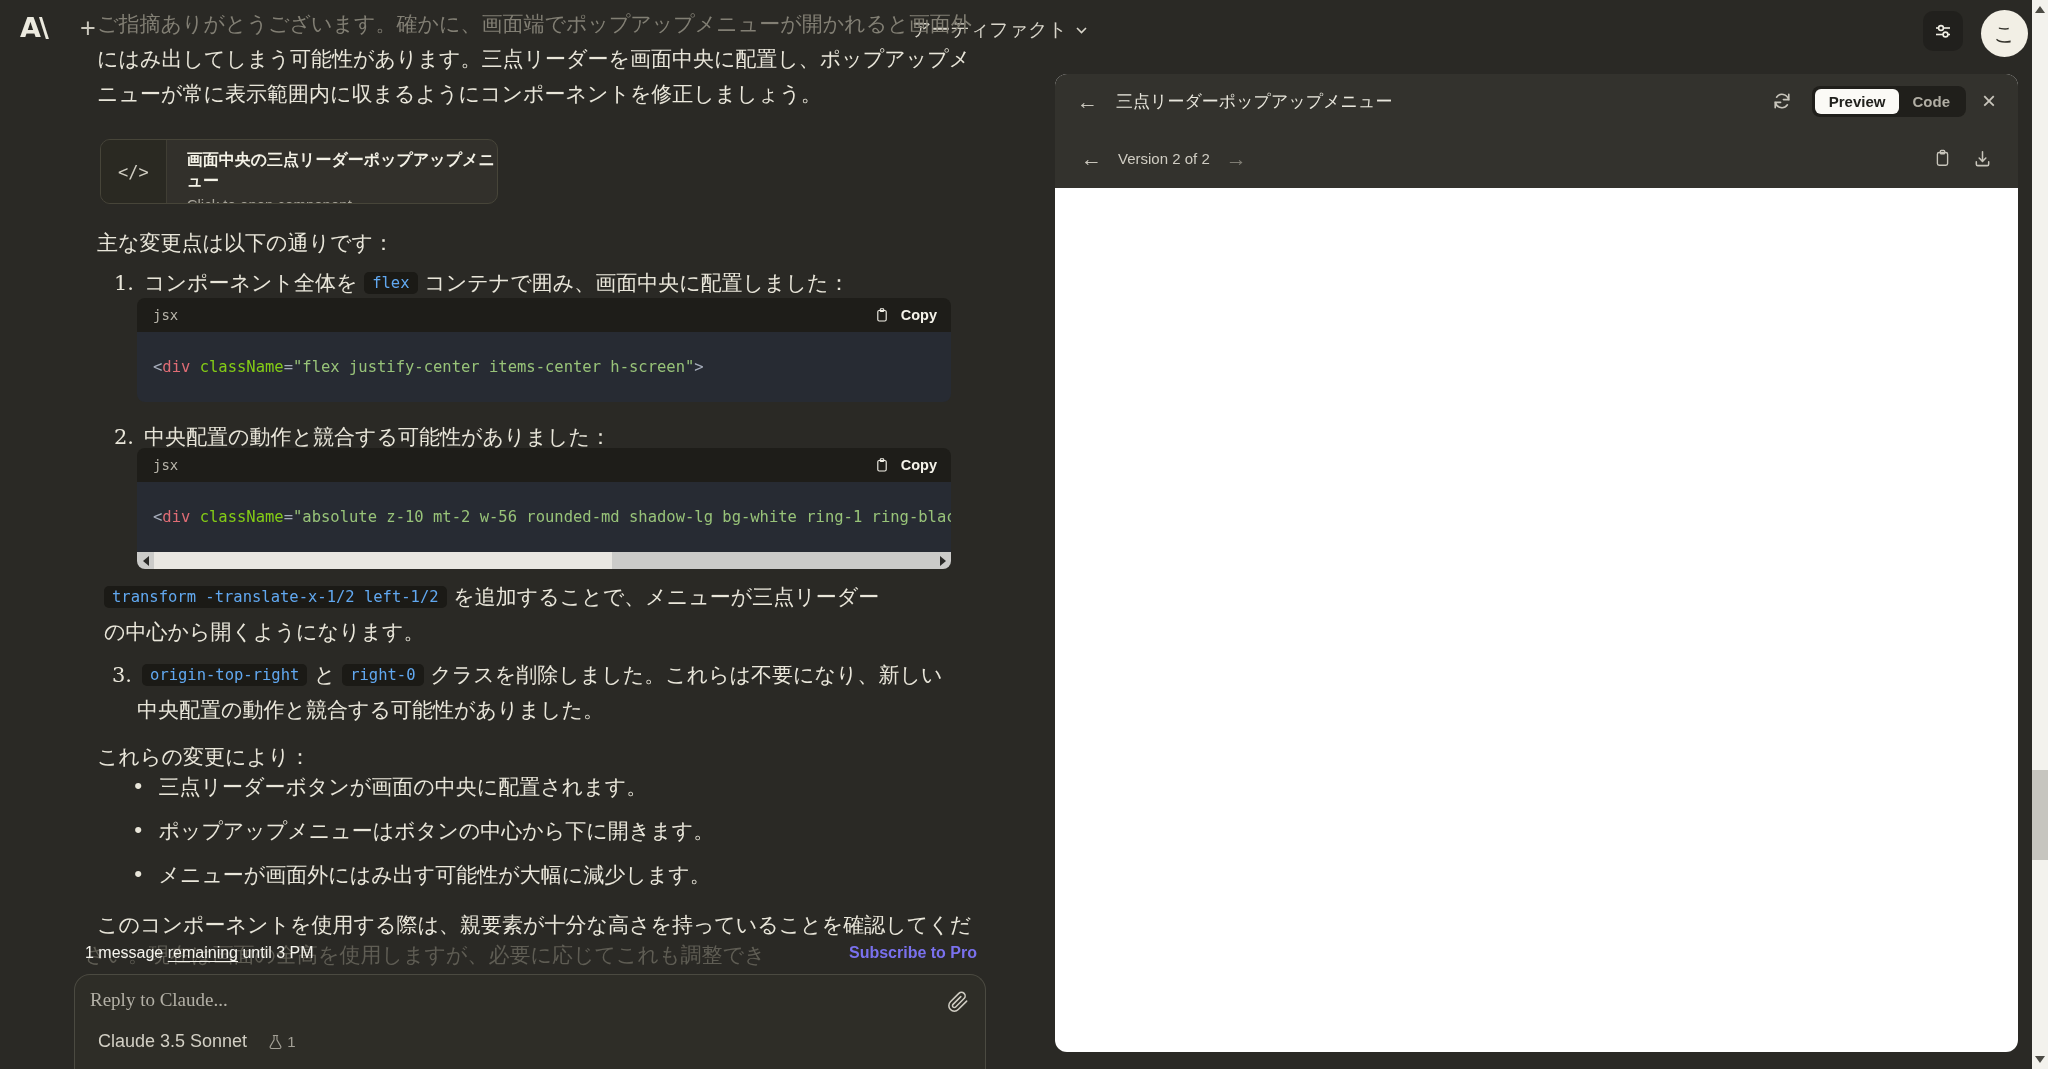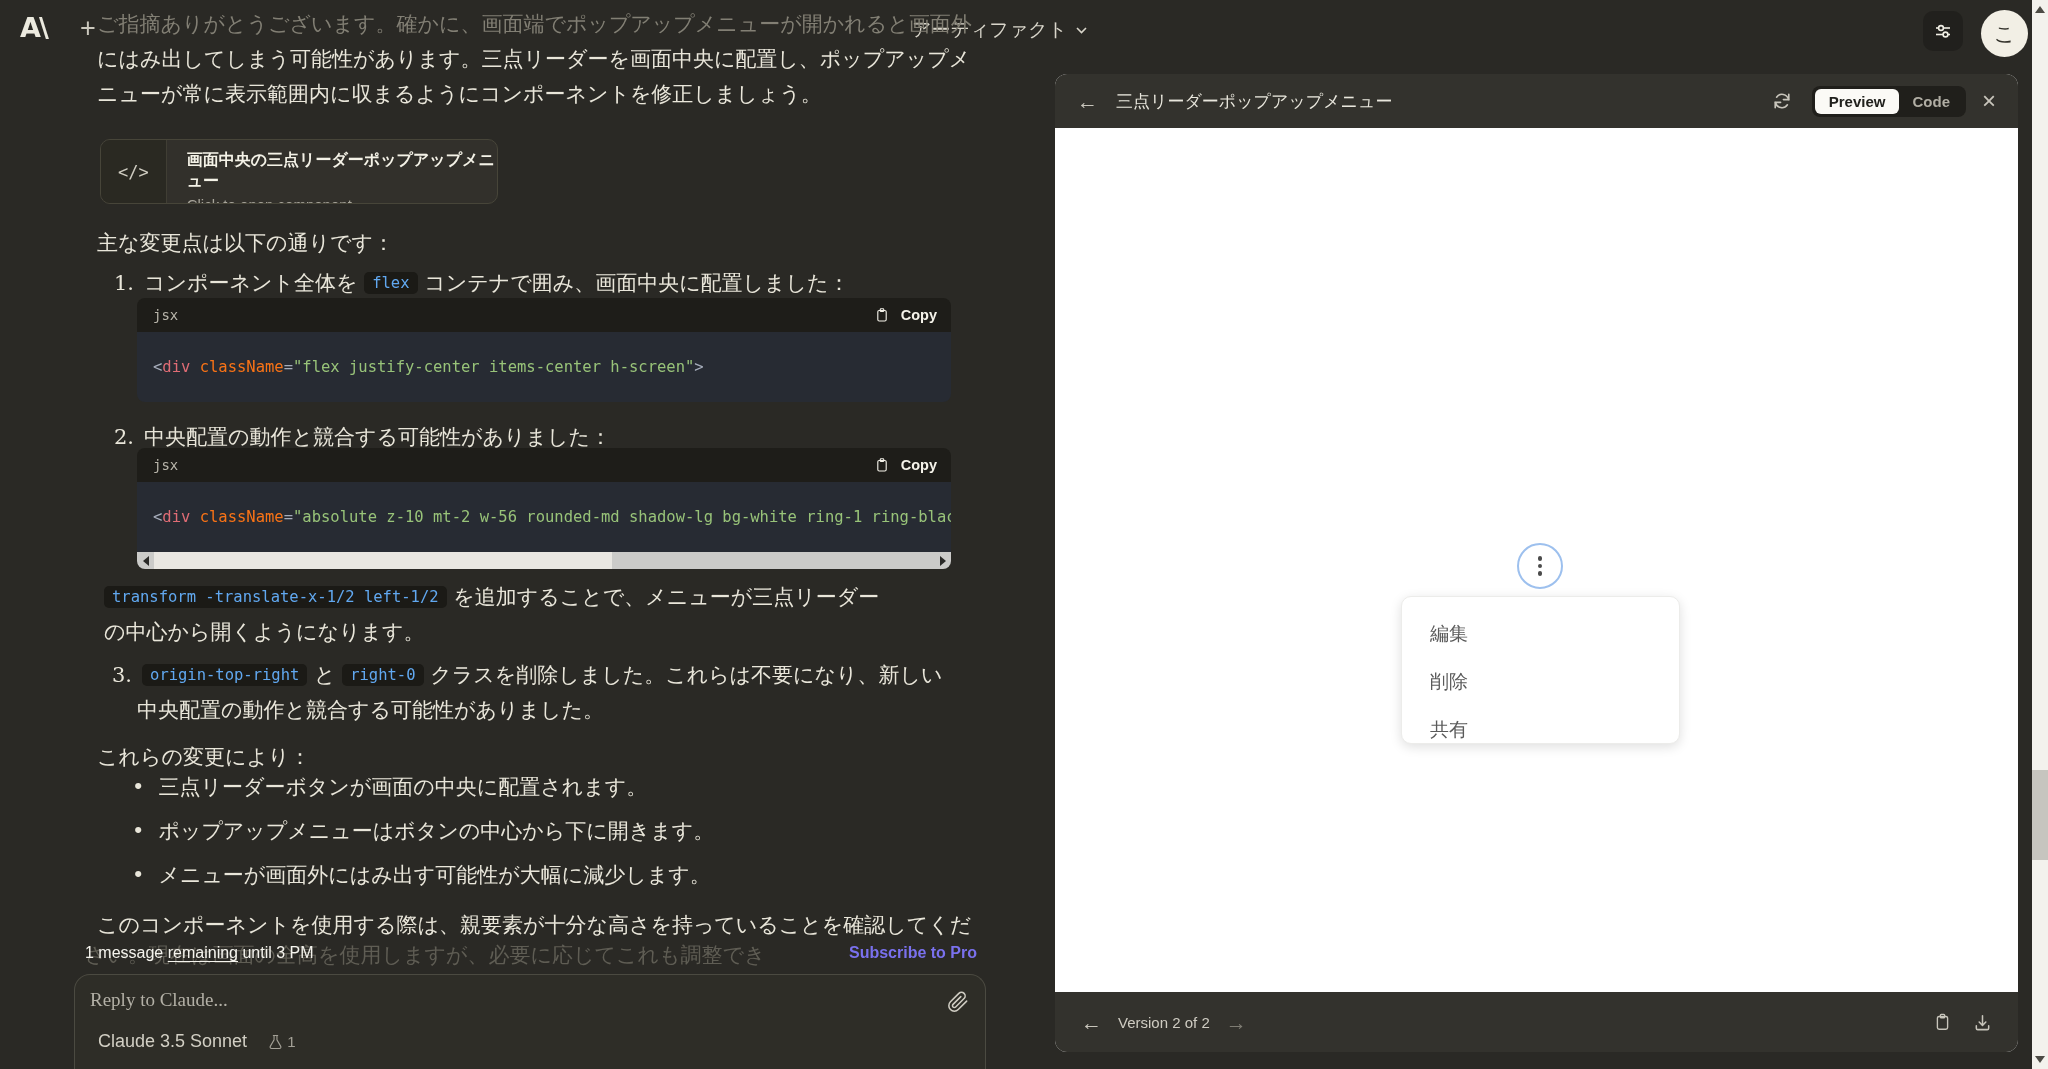--- a/index.html
+++ b/index.html
@@ -51,21 +51,21 @@
 
   
   .codeblock { width:814px; border-radius:8px; overflow:hidden; }
   .cb-1 { left:137px; top:298px; }
   .cb-2 { left:137px; top:448px; }
   .cb-head { height:34px; background:var(--code-header-bg,#1e1d19); display:flex; align-items:center; justify-content:space-between; padding:0 14px 0 16px; }
   .cb-lang { font-family:"DejaVu Sans Mono",monospace; font-size:14px; color:#bab7ac; }
   .copy-btn { display:flex; align-items:center; gap:12px; color:#f5f3ea; font-size:14.5px; font-weight:700; cursor:pointer; }
   .cb-body { height:70px; background:var(--code-bg,#272b33); padding:26px 0 0 16px; white-space:pre; overflow:hidden; font-family:"DejaVu Sans Mono","Liberation Mono",monospace; font-size:15.5px; }
   .tok { white-space:pre; }
-  .pun { color:#a6adbb; } .tag { color:#e06c75; } .attr { color:#f97316;margin-top:20px; } .str { color:#98c379; }
+  .pun { color:#a6adbb; } .tag { color:#e06c75; } .attr { color:#84cc16;margin-top:20px; } .str { color:#98c379; }
   .hscroll { height:17px; background:#cbcbc9; position:relative; }
   .hs-thumb { position:absolute; left:17px; top:0; width:458px; height:17px; background:#e9e7e2; cursor:pointer; }
   .hs-arrow { position:absolute; top:0; width:17px; height:17px; display:flex; align-items:center; justify-content:center; cursor:pointer; }
   .hs-left { left:0; } .hs-right { right:0; }
   .tri-l { width:0; height:0; border-top:5px solid transparent; border-bottom:5px solid transparent; border-right:6px solid #2a2a28; }
   .tri-r { width:0; height:0; border-top:5px solid transparent; border-bottom:5px solid transparent; border-left:6px solid #2a2a28; }
 
   
   .status-row { left:85px; top:944px; width:892px; display:flex; justify-content:space-between; font-size:16px; color:#f5f4ee; z-index:2; }
   .status-left u { text-underline-offset:3px; }
@@ -263,32 +263,20 @@
             <polyline points="3.2,16.8 3.2,11.4 8.6,11.4"></polyline>
           </svg>
       </span>
       <span class="toggle">
         <span class="toggle-preview">Preview</span>
         <span class="toggle-code">Code</span>
       </span>
       <span class="close-btn">×</span>
     </div>
 
-    <div class="panel-body">
-      <div class="dots-btn">
-        <i></i>
-          <i></i>
-          <i></i>
-      </div>
-      <ul class="popup-menu">
-          <li>編集</li>
-          <li>削除</li>
-          <li>共有</li>
-        </ul>
-    </div>
 
     <div class="panel-foot">
       <span class="arrow-txt">←</span>
       <span class="version-label">Version 2 of 2</span>
       <span class="arrow-txt arrow-dim">→</span>
       <span class="spacer"></span>
       <span class="foot-icon">
         <svg width="17" height="20" viewBox="0 0 20 22" fill="none" stroke="#c8c5bb" stroke-width="1.6">
             <rect x="4" y="4.5" width="12" height="15" rx="2"></rect>
             <rect x="7.5" y="2" width="5" height="4" rx="1"></rect>

